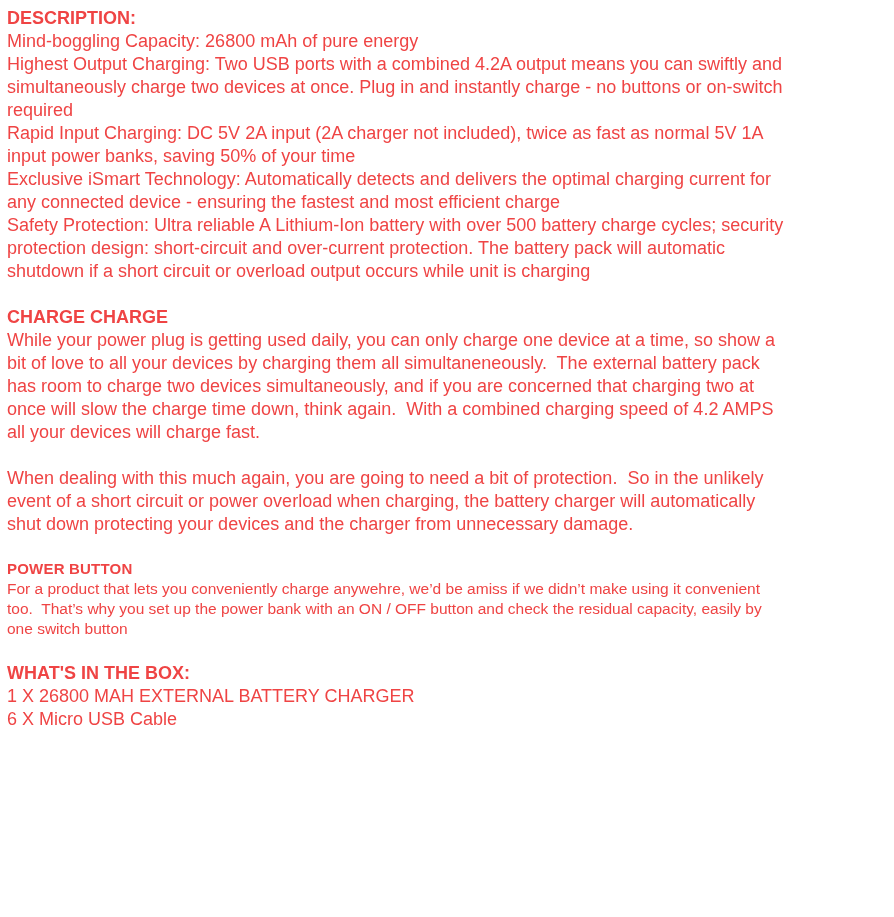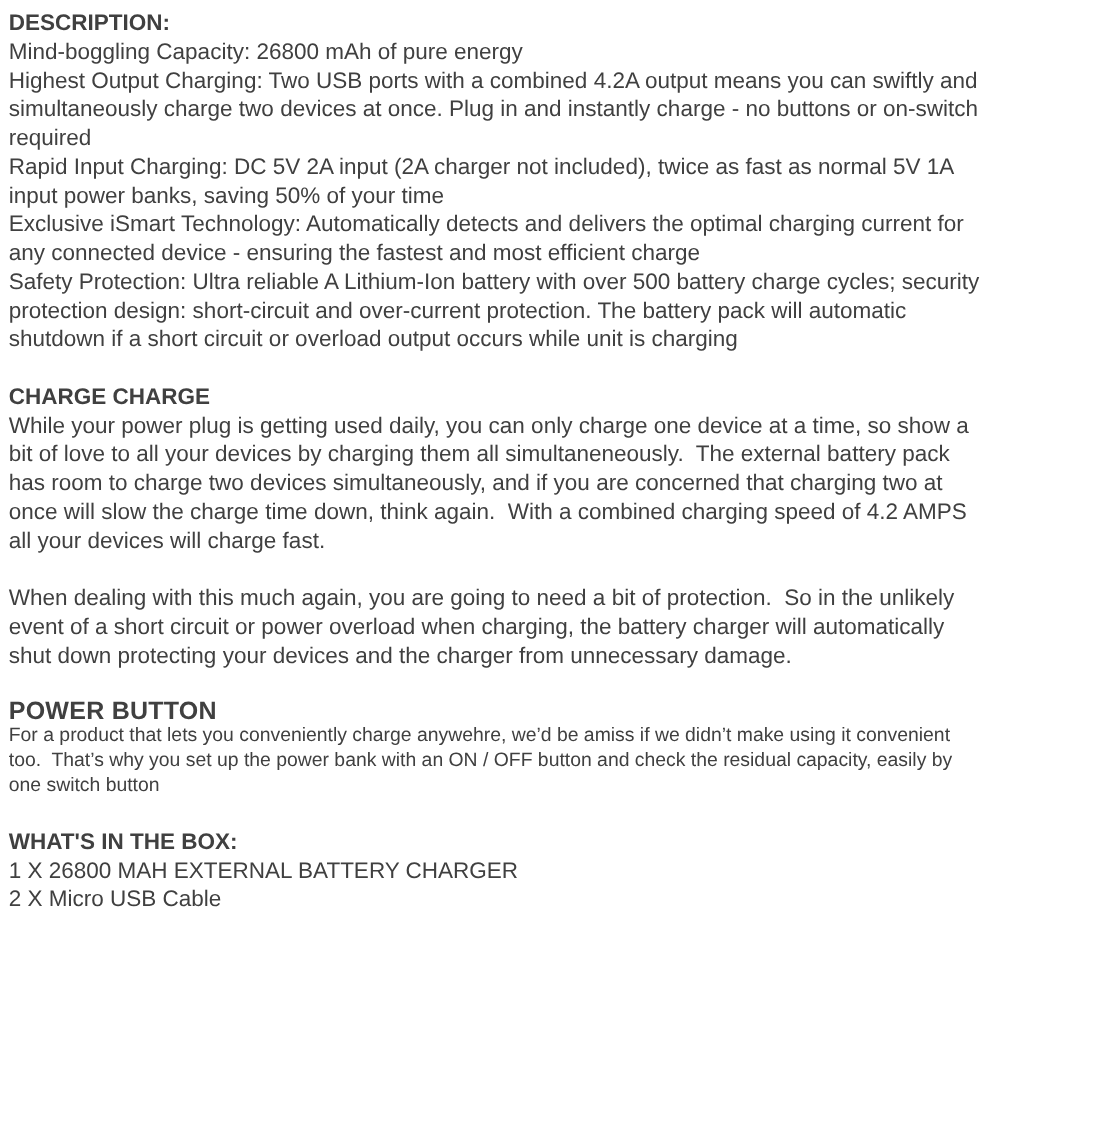--- a/index.html
+++ b/index.html
@@ -7,21 +7,21 @@
     padding: 0;
     background: #ffffff;
   }
   .page {
     width: 894px;
     height: 917px;
     box-sizing: border-box;
     padding: 7px 4px 0 7px;
     overflow: hidden;
     background: #ffffff;
-    color: #404040;
+    color: #ef4444;
     font-family: "Liberation Sans", "DejaVu Sans", sans-serif;
     font-size: 18px;
     line-height: 23px;
     border-radius: 13px;
   }
   .sec {
     margin: 0 0 23px 0;
   }
   .sec-heading {
     margin: 0;
@@ -32,21 +32,21 @@
   .sec-body {
     margin: 0;
     white-space: pre;
   }
   
   .sec-power {
     font-size: 15.5px;
     line-height: 20px;
   }
   .sec-power .sec-heading {
-    font-size: 20px;
+    font-size: 15px;
     line-height: 20px;
     letter-spacing: 0.2px;
   }
   
   .squiggle {
     text-decoration-style: wavy;
     text-decoration-color: #7b96cf;
     text-decoration-thickness: 1px;
     text-underline-offset: 3px;
   }
@@ -91,16 +91,16 @@
   <section class="sec sec-power">
     <h2 class="sec-heading">POWER BUTTON</h2>
     <p class="sec-body">For a product that lets you conveniently charge anywehre, we’d be amiss if we didn’t make using it convenient
 too.  That’s why you set up the power bank with an ON / OFF button and check the residual capacity, easily by
 one switch button</p>
   </section>
 
   <section class="sec">
     <h2 class="sec-heading">WHAT'S IN THE BOX:</h2>
     <p class="sec-body">1 X 26800 MAH EXTERNAL BATTERY CHARGER</p>
-    <p class="sec-body">2 X Micro USB Cable</p>
+    <p class="sec-body">6 X Micro USB Cable</p>
   </section>
 
 </main>
 
 </body></html>

